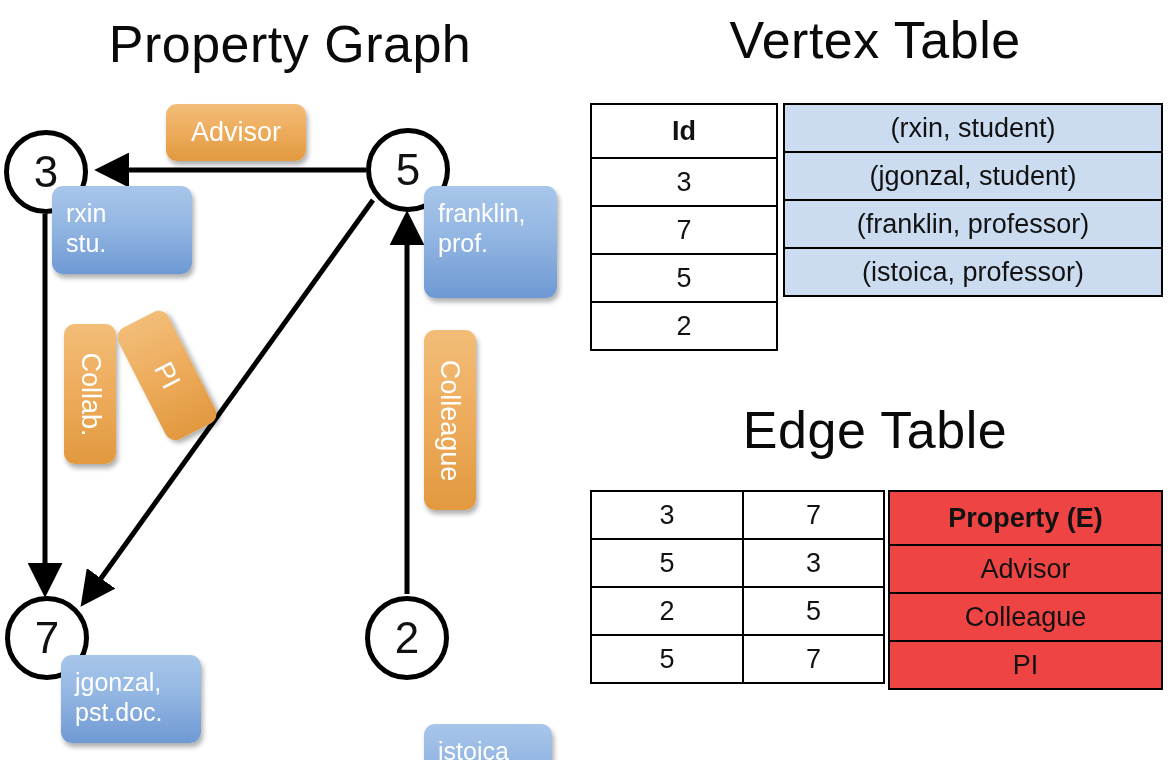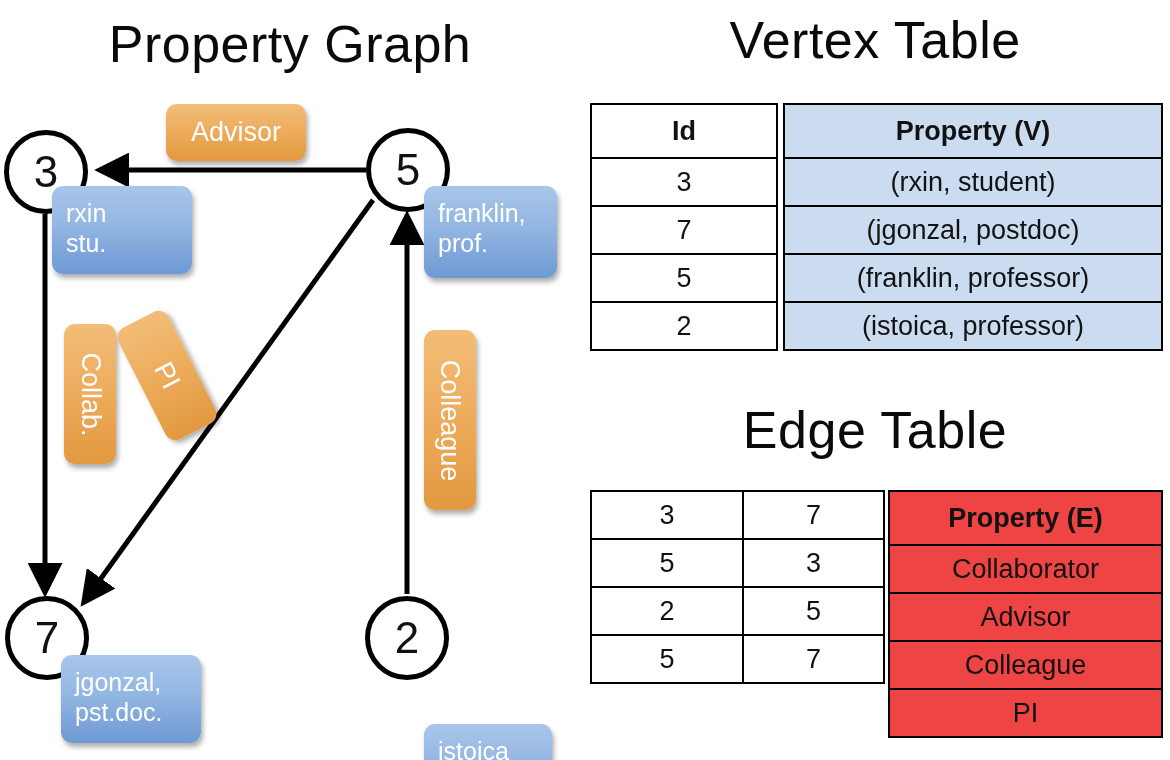--- a/index.html
+++ b/index.html
@@ -75,21 +75,21 @@
     color: #ffffff;
     font-family: "Liberation Sans", sans-serif;
     font-weight: 300;
     font-size: 25px;
     line-height: 30px;
     padding: 12px 0 12px 14px;
     box-sizing: border-box;
     z-index: 8;
   }
   #vprop-rxin     { left: 52px;  top: 186px; width: 140px; height: 88px; }
-  #vprop-franklin { left: 424px; top: 186px; width: 133px; height: 92px; }
+  #vprop-franklin { left: 424px; top: 186px; width: 133px; height: 112px; }
   #vprop-jgonzal  { left: 61px;  top: 655px; width: 140px; height: 88px; }
   #vprop-istoica  { left: 424px; top: 676px; width: 128px; height: 88px; margin-top: 48px; }
 
   
   .eprop {
     position: absolute;
     background: linear-gradient(to bottom, #f2bd78 0%, #eead5e 45%, #e2993f 100%);
     border-radius: 11px;
     box-shadow: 2px 4px 5px rgba(0,0,0,0.32);
     color: #ffffff;
@@ -241,27 +241,24 @@
       </tr>
     <tr>
         <td>2</td>
       </tr>
   </tbody>
 </table>
 
 <table id="vertex-prop-table" class="tbl">
   <tbody>
     <tr>
-      <th class="fill-blue">Property (V)</th>
-    </tr>
-    <tr>
         <td class="fill-blue">(rxin, student)</td>
       </tr>
     <tr>
-        <td class="fill-blue">(jgonzal, postdoc)</td>
+        <td class="fill-blue">(jgonzal, student)</td>
       </tr>
     <tr>
         <td class="fill-blue">(franklin, professor)</td>
       </tr>
     <tr>
         <td class="fill-blue">(istoica, professor)</td>
       </tr>
   </tbody>
 </table>
 
@@ -291,23 +288,20 @@
     </tr>
   </tbody>
 </table>
 
 <table id="edge-prop-table" class="tbl">
   <tbody>
     <tr>
       <th class="fill-orange">Property (E)</th>
     </tr>
     <tr>
-        <td class="fill-orange">Collaborator</td>
-      </tr>
-    <tr>
         <td class="fill-orange">Advisor</td>
       </tr>
     <tr>
         <td class="fill-orange">Colleague</td>
       </tr>
     <tr>
         <td class="fill-orange">PI</td>
       </tr>
   </tbody>
 </table>

